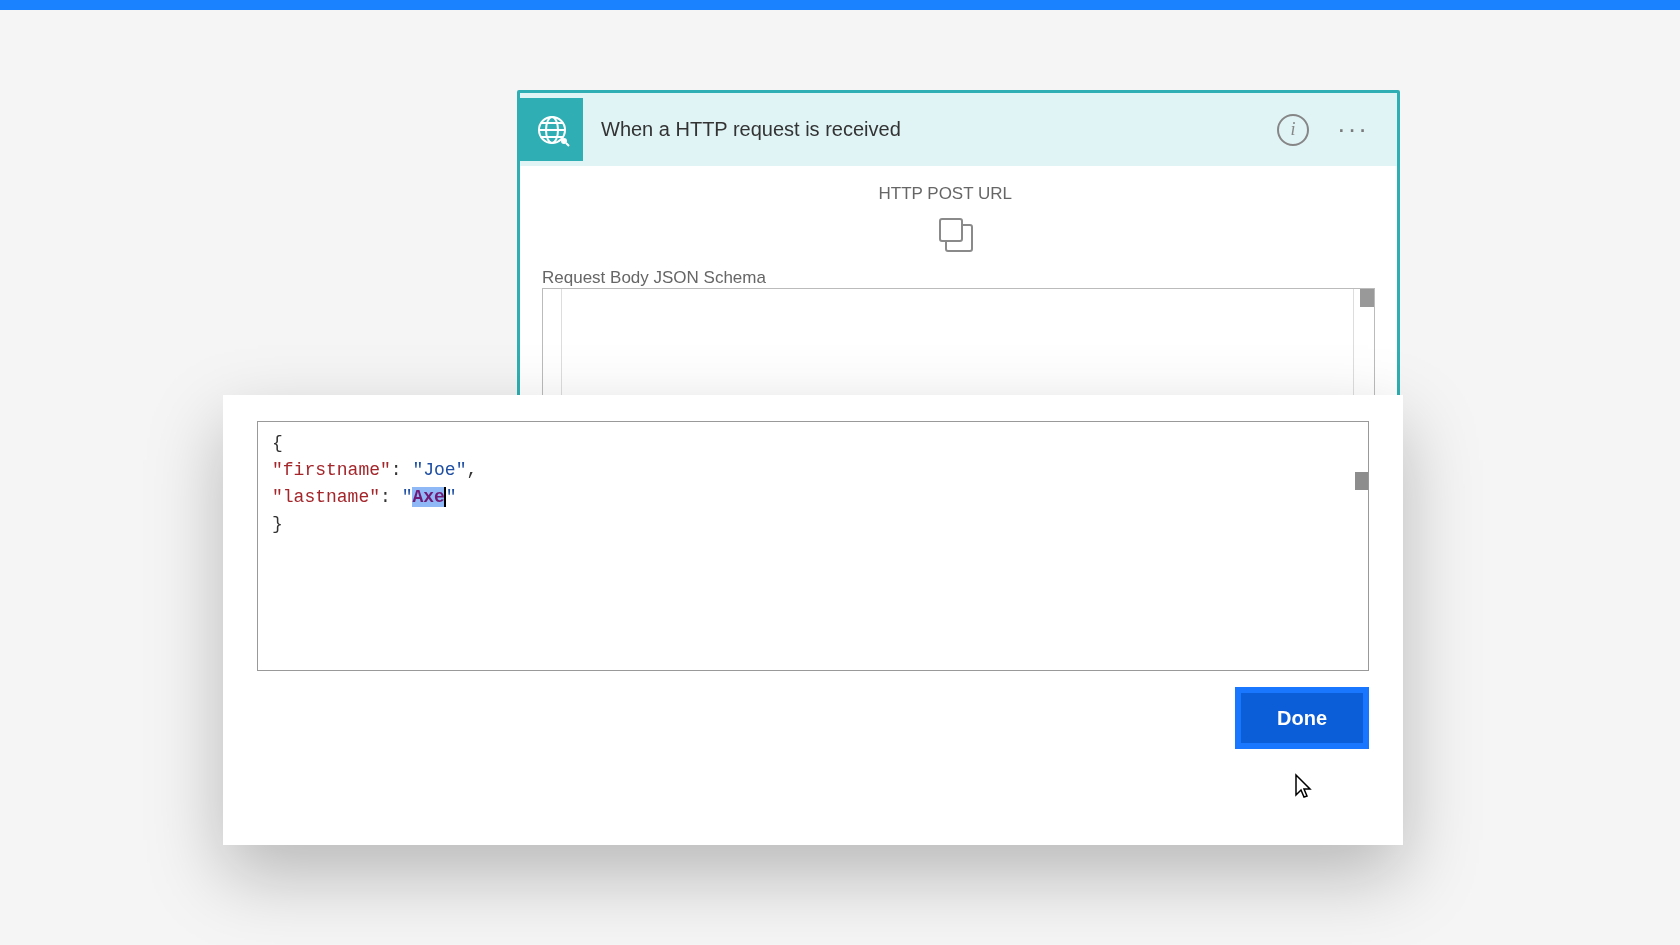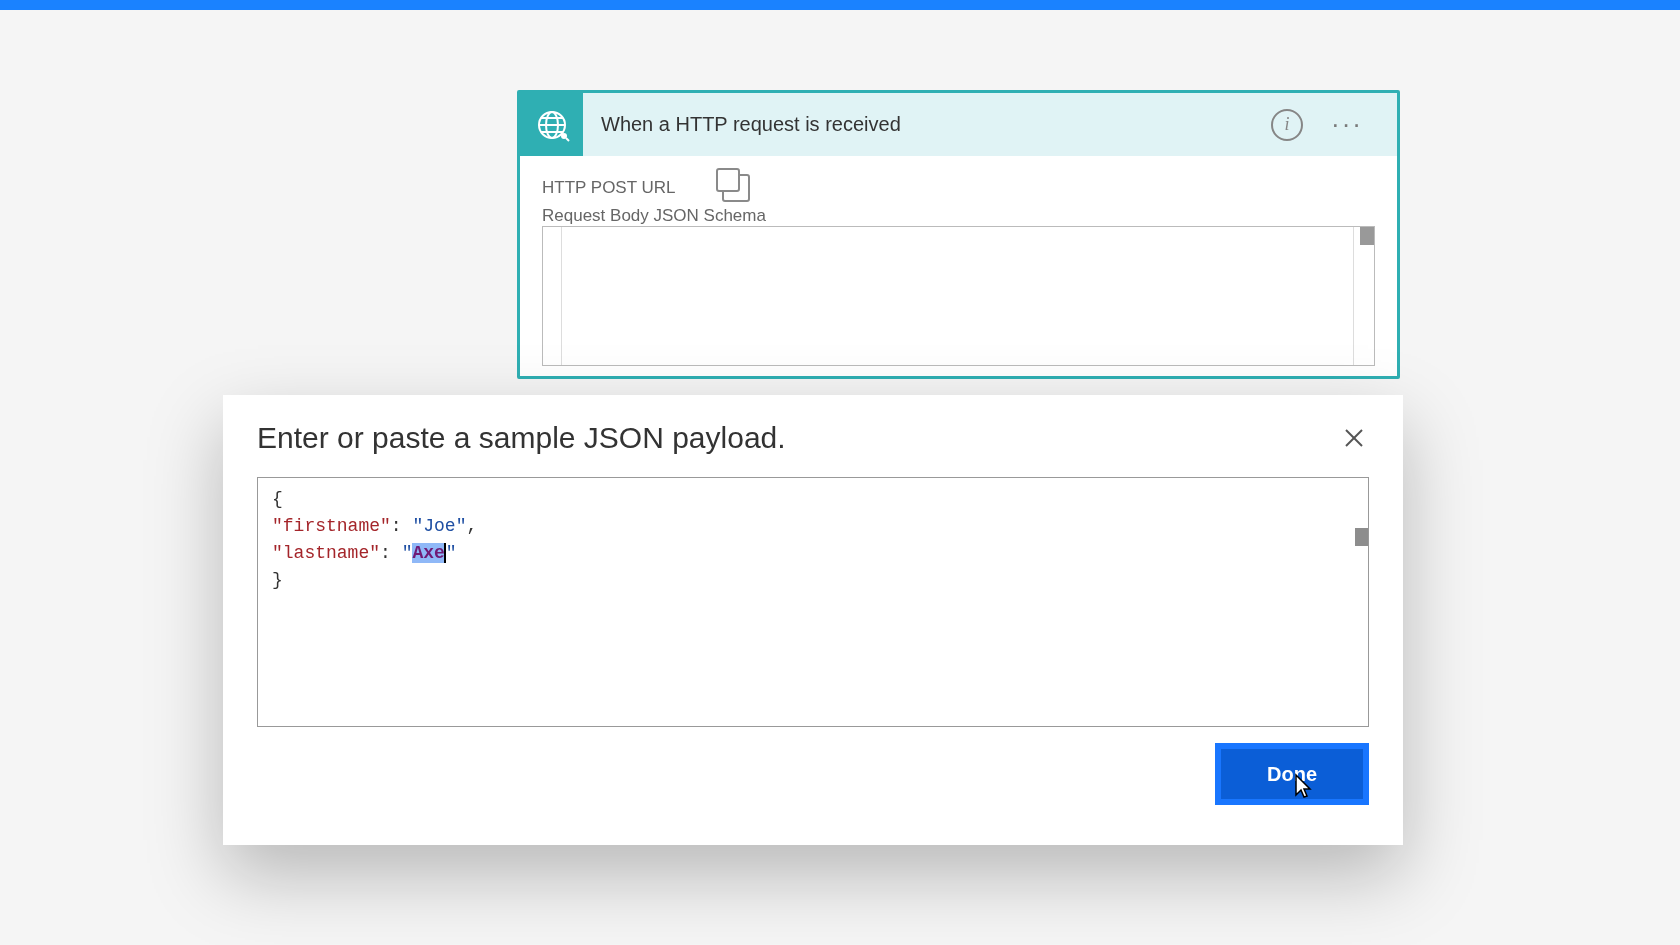--- a/index.html
+++ b/index.html
@@ -22,43 +22,43 @@
       left: 517px;
       top: 90px;
       width: 883px;
       border: 3px solid #2fafb3;
       background: #fff;
       border-radius: 2px;
     }
     .flow-header {
       display: flex;
       align-items: center;
-      height: 63px;
+      height: 73px;
       background: #e0f3f5;
-      padding: 0 28px 0 0;
+      padding: 0 22px 0 0;
     }
     .flow-icon-box {
       width: 63px;
       height: 63px;
       background: #2fafb3;
       display: flex;
       align-items: center;
       justify-content: center;
       margin-right: 18px;
     }
     .flow-icon-box svg { width: 36px; height: 36px; }
     .flow-title {
       flex: 1;
       font-size: 20px;
       color: #333;
     }
     .info-icon { width: 32px; height: 32px; display:flex; align-items:center; justify-content:center; border:2px solid #868686; border-radius:50%; color:#868686; font-family: Georgia, serif; font-size: 18px; font-style: italic; margin-right: 22px;}
     .ellipsis-icon { color:#7a7a7a; font-size: 26px; letter-spacing: 2px; padding: 0 6px;}
     .flow-body { padding: 18px 22px 10px 22px; }
-    .url-row { display:flex; align-items:center; gap: 20px; margin-bottom: 4px;}
+    .url-row { display:flex; align-items:center; gap: 20px; margin-bottom: 16px; flex-direction: column;}
     .url-label { color:#666; font-size:17px; width: 160px;}
     .url-field {
       flex: 1;
       background: #cfcfcf;
       border: 1px solid #bdbdbd;
       height: 46px;
       padding: 0 14px;
       display:flex; align-items:center;
       color:#555; font-size:17px;
     }
@@ -99,21 +99,21 @@
     .j-sel { background:#8fb8f7; color:#701a75;font-weight:bold; }
     .caret { display:inline-block; width:2px; height:20px; background:#000; vertical-align:middle; margin-left:-1px;}
     .modal-footer { display:flex; justify-content:flex-end; margin-top: 16px;}
     .done-wrap { border:6px solid #1976ff; padding:0; }
     .done-btn {
       background:#0b5ed7;
       border: none;
       color:#fff;
       font-size: 20px;
       font-weight:600;
-      width: 142px;
+      width: 122px;
       height: 50px;
       cursor:pointer;
       position:relative;
     }
     .cursor-ptr {
       position:absolute;
       left: 1289px;
       top: 773px;
       width: 24px; height: 30px;
       z-index: 100;
@@ -148,29 +148,20 @@
       <div class="copy-icon"></div>
     </div>
     <span class="schema-label">Request Body JSON Schema</span>
     <div class="schema-box">
       <div class="schema-inner"></div>
     </div>
   </div>
 </div>
 
 <div class="modal">
-  <div class="modal-header">
-    <div class="modal-title">Enter or paste a sample JSON payload.</div>
-    <button class="close-btn">
-      <svg width="20" height="20" viewBox="0 0 20 20">
-          <line x1="2" y1="2" x2="18" y2="18" stroke="#555" stroke-width="2"></line>
-          <line x1="18" y1="2" x2="2" y2="18" stroke="#555" stroke-width="2"></line>
-        </svg>
-    </button>
-  </div>
   <div class="json-editor">
     <div class="scrollthumb"></div>
     <div><span class="j-punc">{</span></div>
     <div><span>    </span><span class="j-key">"firstname"</span><span class="j-punc">: </span><span class="j-str">"Joe"</span><span class="j-punc">,</span></div>
     <div><span>    </span><span class="j-key">"lastname"</span><span class="j-punc">: </span><span class="j-str">"</span><span class="j-sel">Axe</span><span class="caret"></span><span class="j-str">"</span></div>
     <div><span class="j-punc">}</span></div>
   </div>
   <div class="modal-footer">
     <div class="done-wrap">
       <button class="done-btn">Done</button>

